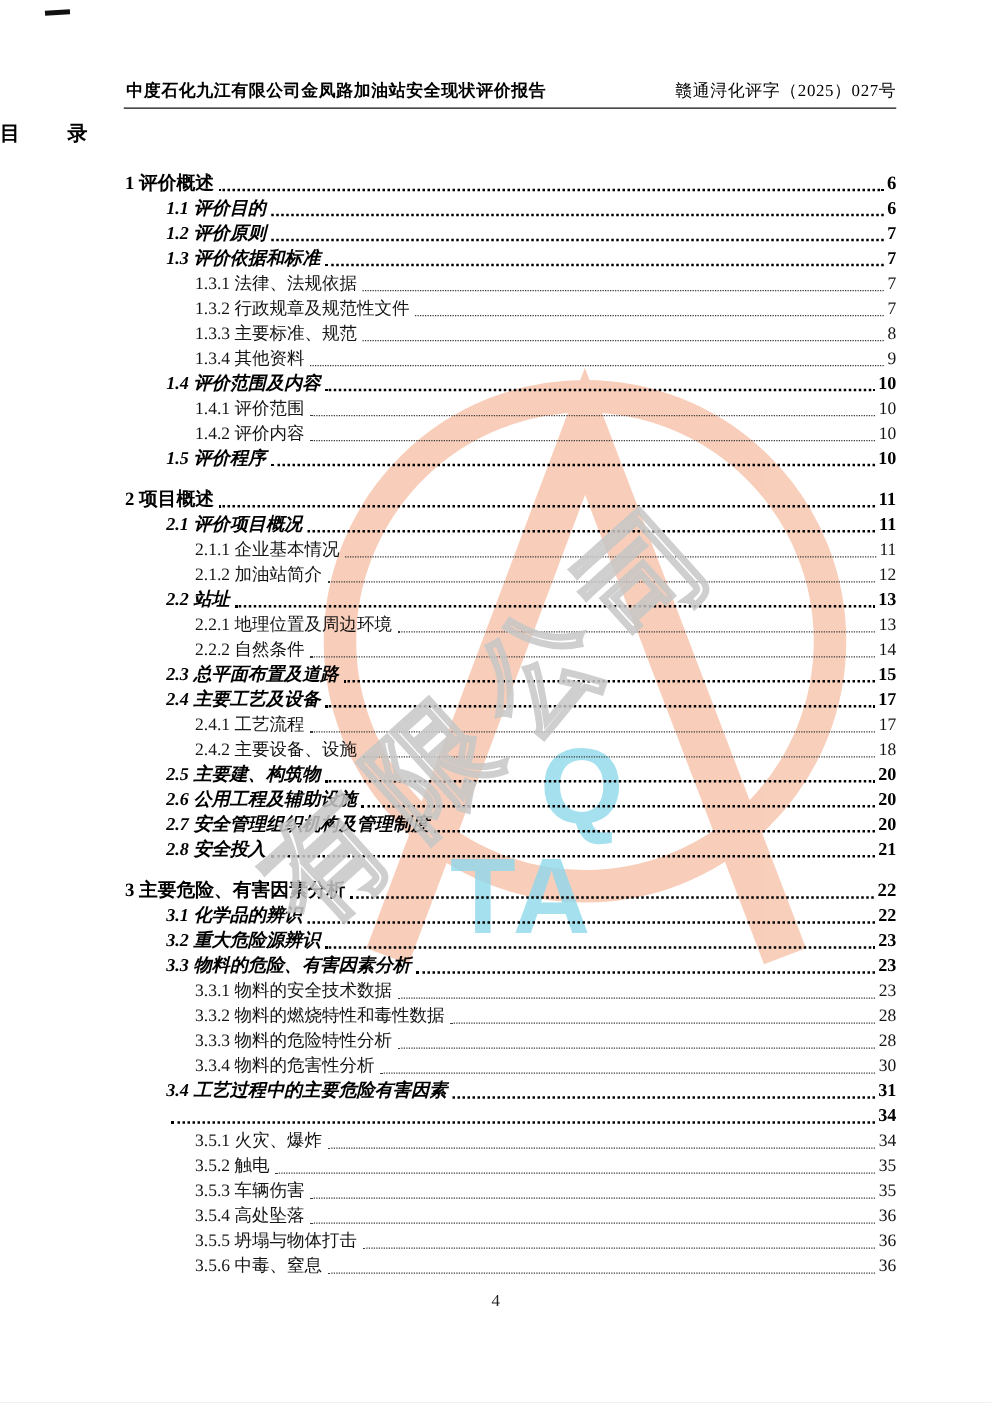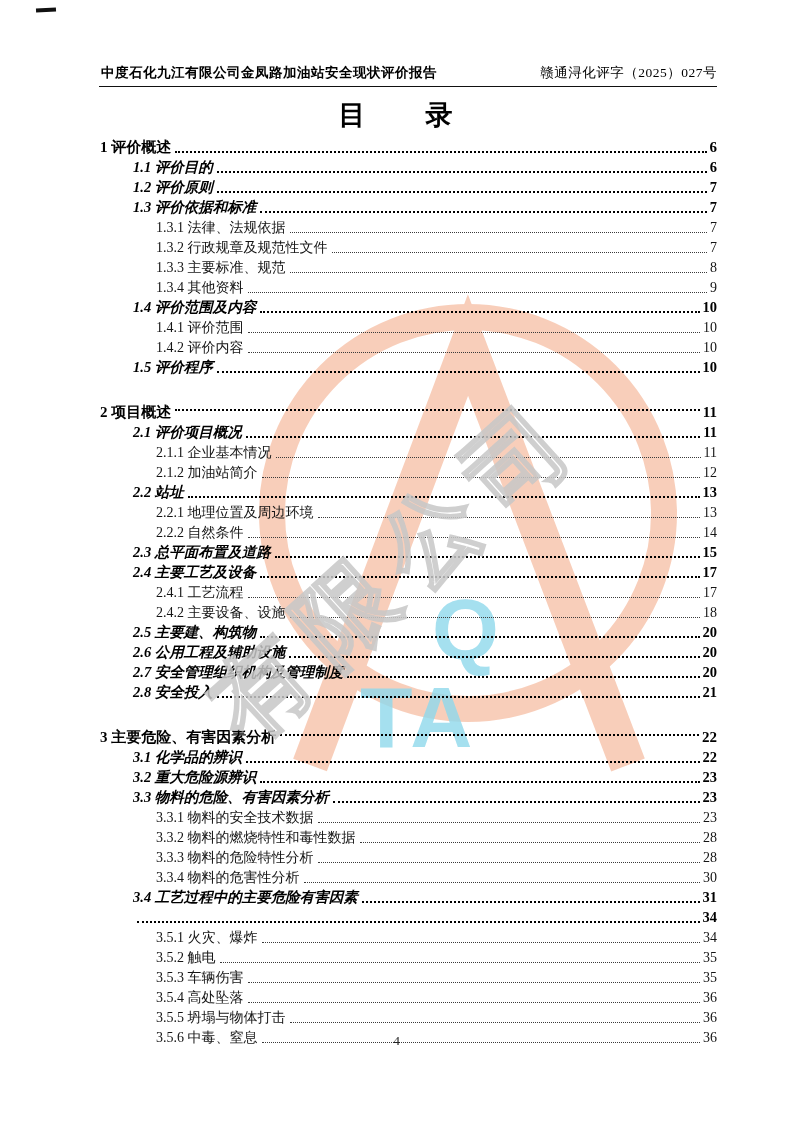--- a/index.html
+++ b/index.html
@@ -24,33 +24,33 @@
     position: absolute; right: 0; top: 2px;
     font-weight: normal; font-size: 13.5px; letter-spacing: 0.5px;
   }
   .header-rule {
     position: absolute; left: 0; right: 0; top: 24px;
     border-top: 1.6px solid #111;
   }
   
   .doc-title {
     position: absolute; left: 0; right: 0; top: 97px;
-    text-align: center; z-index: 3;
-    font-size: 27px; font-weight: bold; letter-spacing: 2px;
+    z-index: 3;
+    font-size: 16px; font-weight: bold; letter-spacing: 2px;
   }
   
   .toc {
     position: absolute; left: 100px; right: 76px; top: 137px; z-index: 3; font-family: Liberation Serif, serif;
   }
   .toc-row {
     display: flex; align-items: flex-end;
     height: 20px; line-height: 19px;
     white-space: nowrap;
   }
-  .toc-row.gap { margin-top: 25px; align-items: center; }
+  .toc-row.gap { margin-top: 13px; }
   .toc-label { flex: 0 0 auto; }
   .toc-page { flex: 0 0 auto; text-align: right; }
   .leader {
     flex: 1 1 auto;
     margin: 0 3px 4px 4px;
     border-bottom: 1.6px dotted #3a3a3a;
     min-width: 10px;
   }
   .level-1 { font-size: 15px; font-weight: bold; }
   .level-1 .leader { border-bottom: 2px dotted #000; margin-bottom: 4px; }

